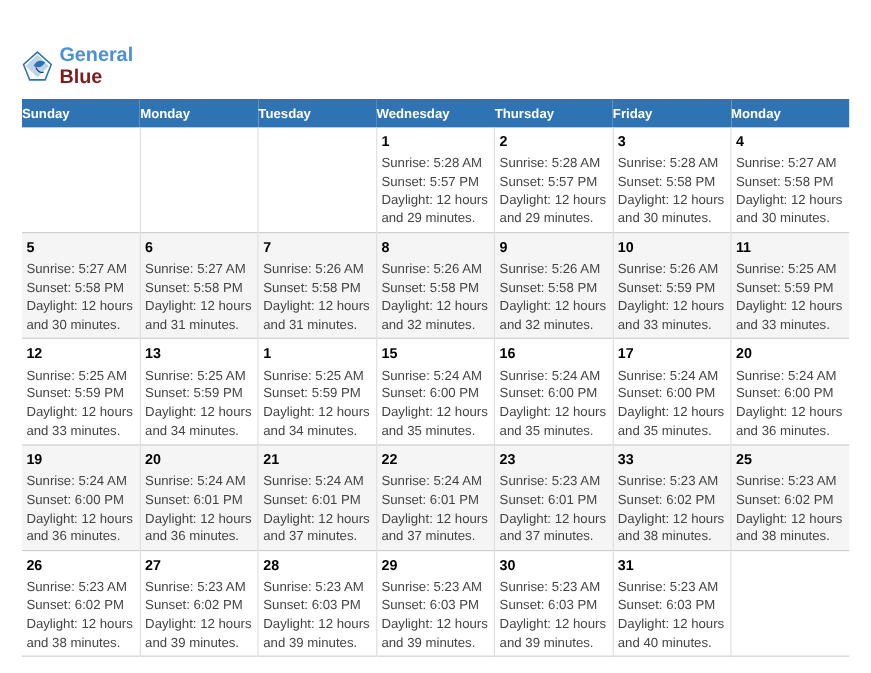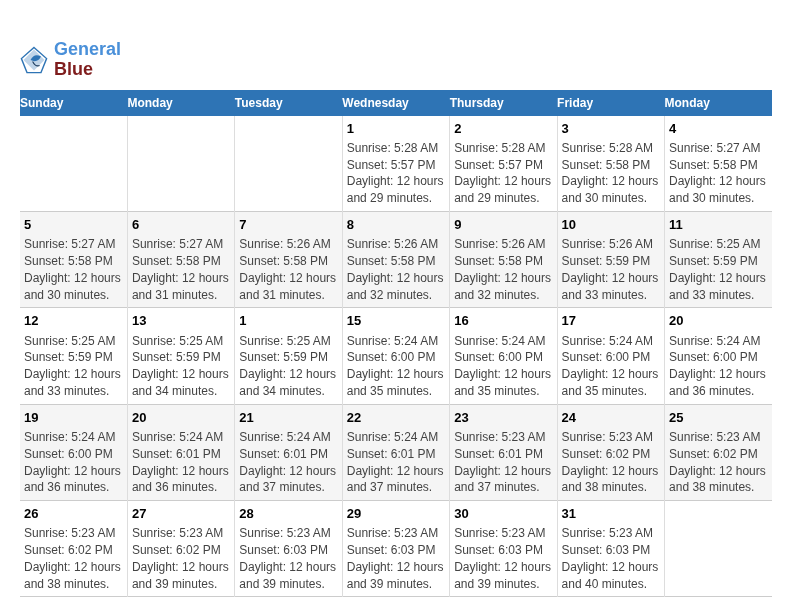--- a/index.html
+++ b/index.html
@@ -222,21 +222,21 @@
         </td>
         <td>
           <div class="day-number">22</div>
           <div class="day-info">Sunrise: 5:24 AM<br>Sunset: 6:01 PM<br>Daylight: 12 hours and 37 minutes.</div>
         </td>
         <td>
           <div class="day-number">23</div>
           <div class="day-info">Sunrise: 5:23 AM<br>Sunset: 6:01 PM<br>Daylight: 12 hours and 37 minutes.</div>
         </td>
         <td>
-          <div class="day-number">24</div>
+          <div class="day-number">33</div>
           <div class="day-info">Sunrise: 5:23 AM<br>Sunset: 6:02 PM<br>Daylight: 12 hours and 38 minutes.</div>
         </td>
         <td>
           <div class="day-number">25</div>
           <div class="day-info">Sunrise: 5:23 AM<br>Sunset: 6:02 PM<br>Daylight: 12 hours and 38 minutes.</div>
         </td>
       </tr>
       <tr class="week-row">
         <td>
           <div class="day-number">26</div>

